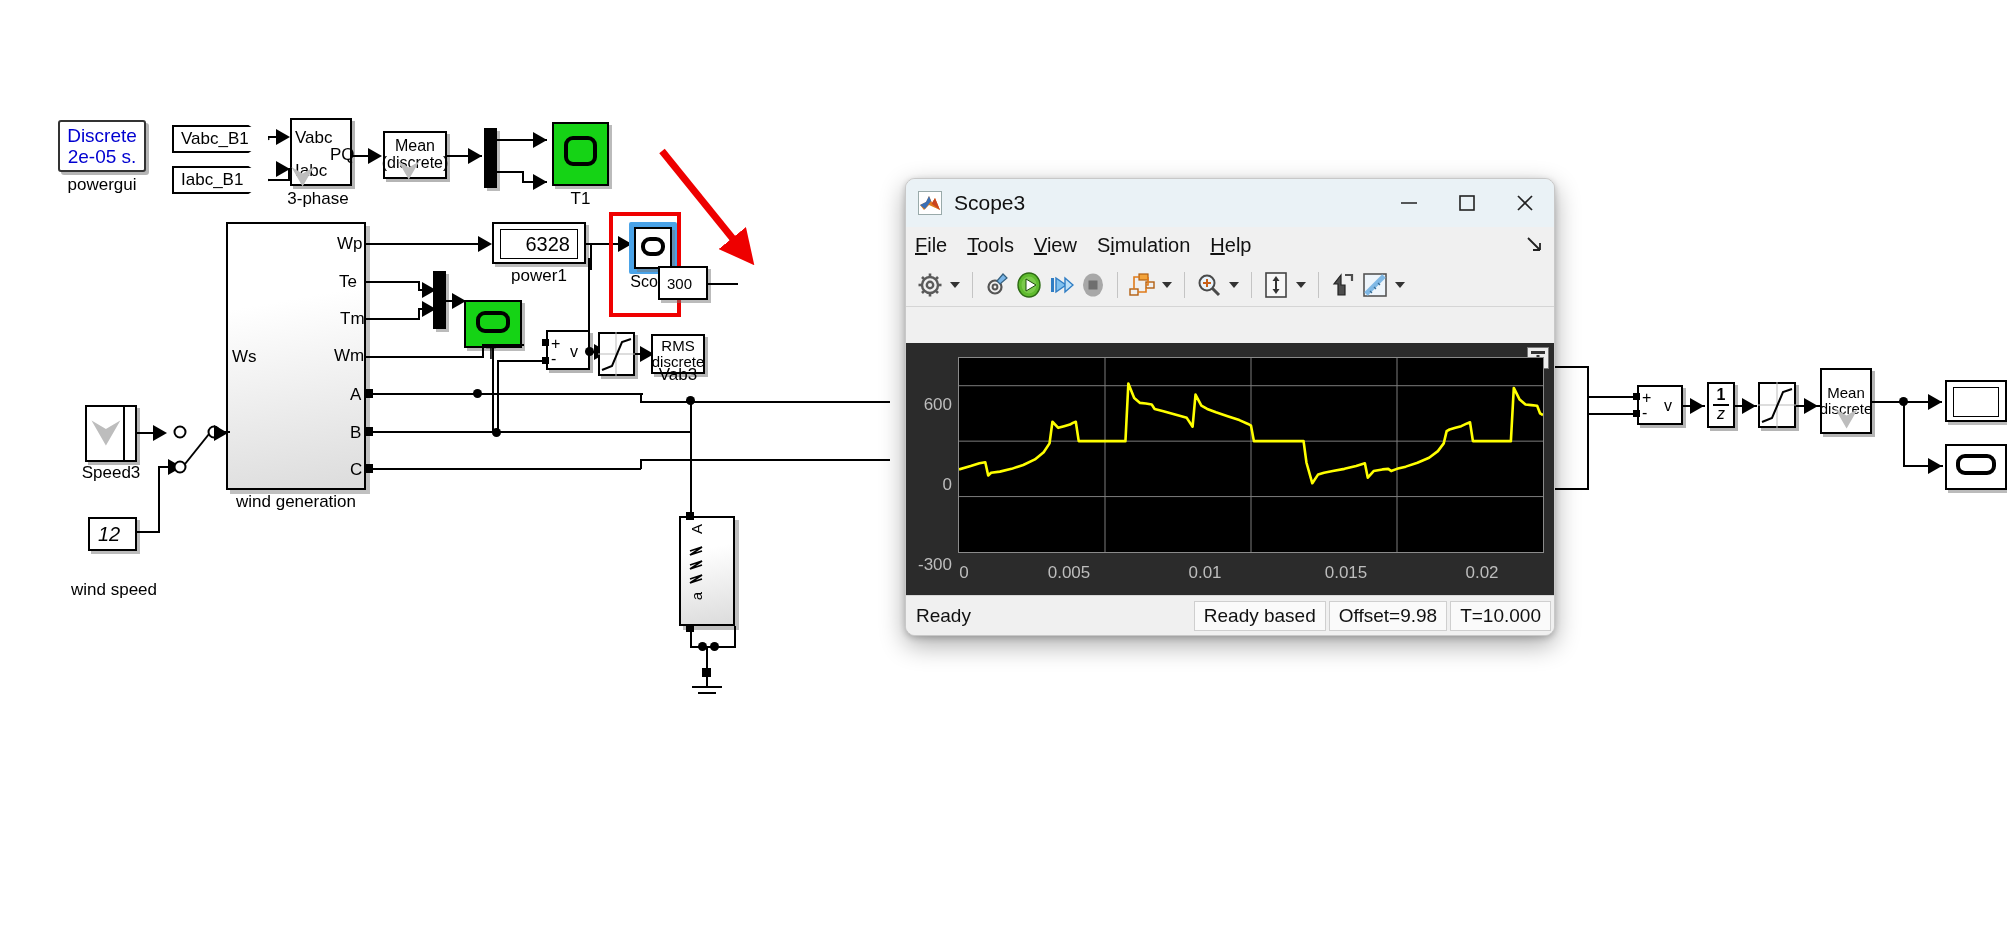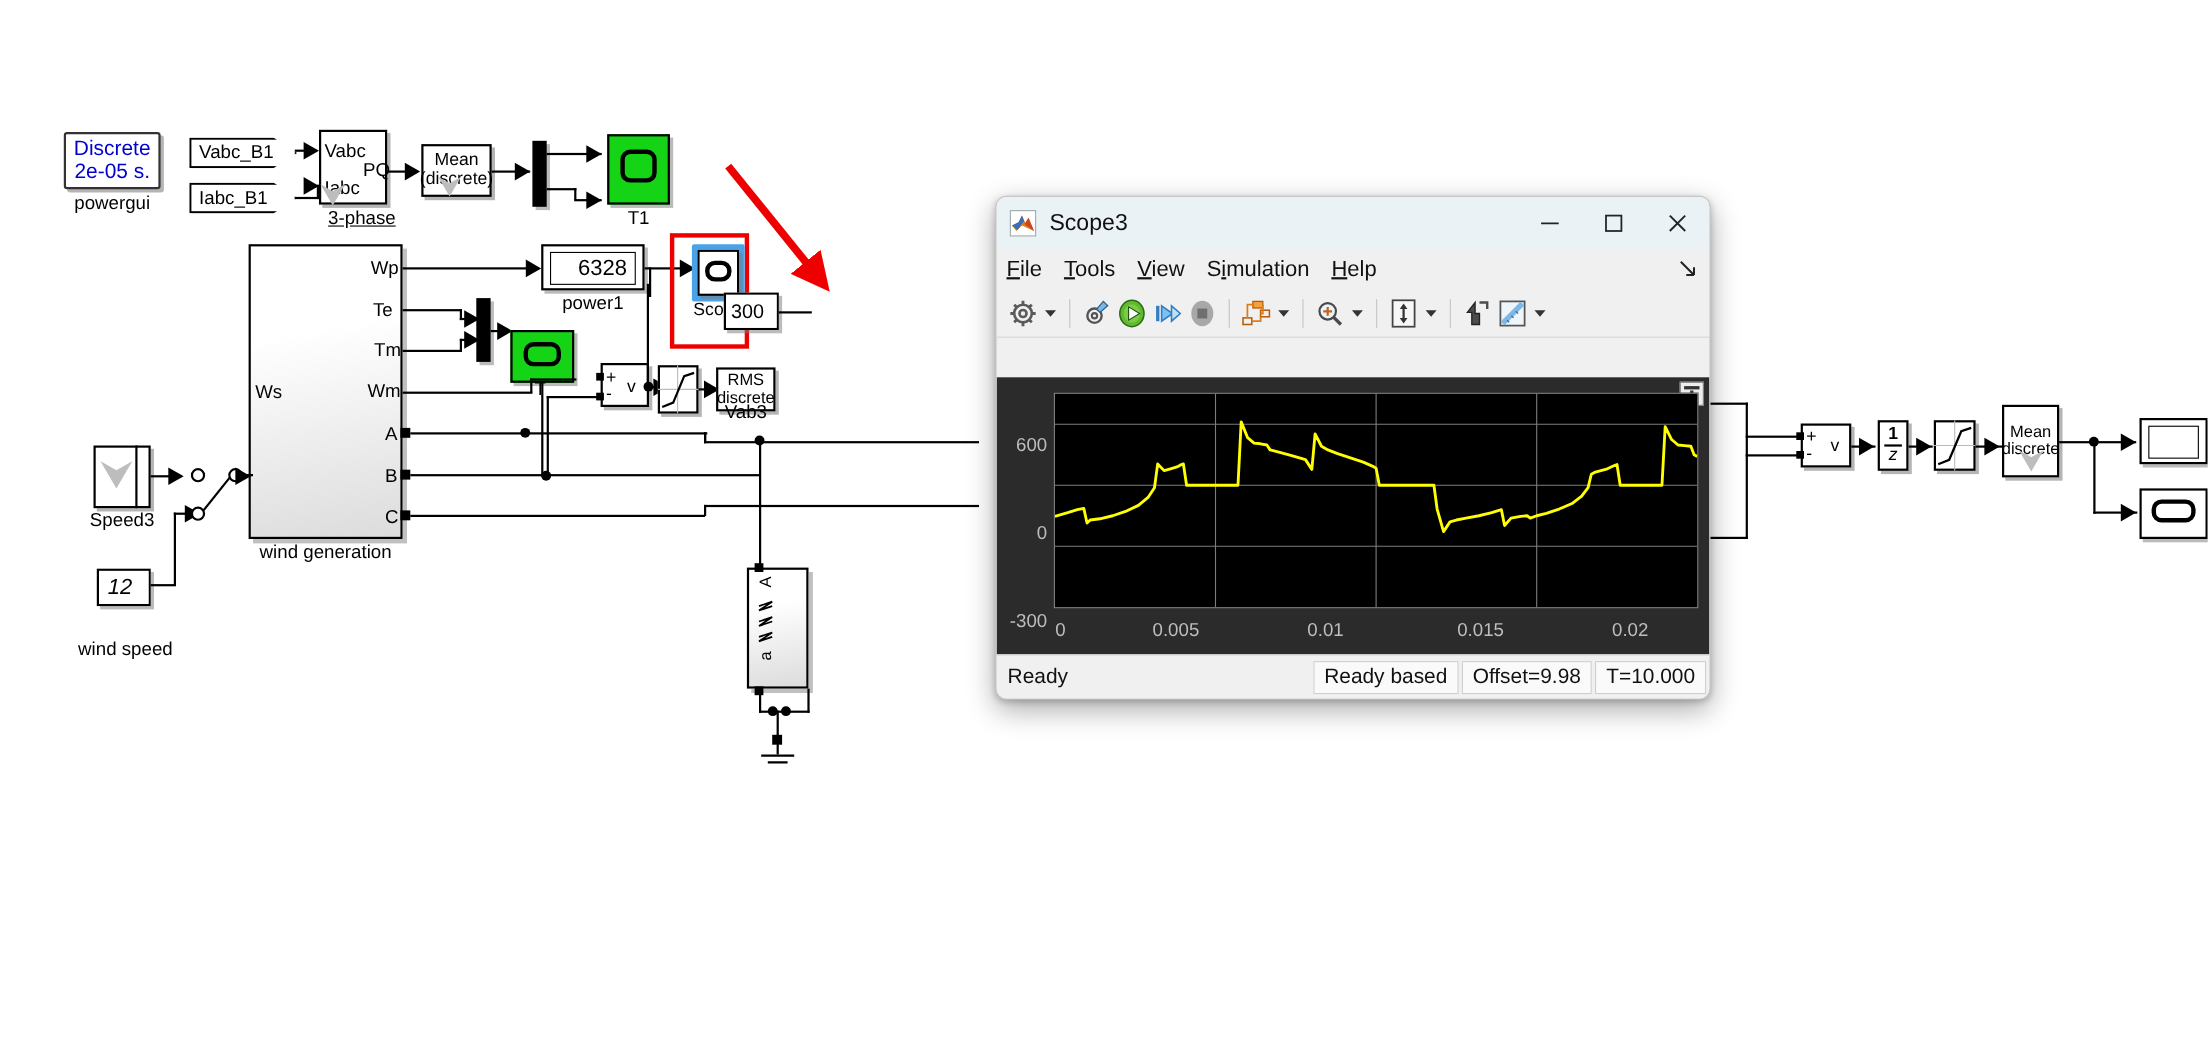--- a/index.html
+++ b/index.html
@@ -210,21 +210,21 @@
   <div class="w wh" style="left:268px; top:179px; width:22px;"></div>
   <div class="w wv" style="left:288px; top:168px; height:13px;"></div>
   <div class="w wh" style="left:288px; top:168px; width:12px;"></div>
   <div class="arrow" style="left:276px; top:161px;"></div>
 
   <div class="sbox" style="left:290px; top:118px; width:62px; height:68px;"></div>
   <div class="port" style="left:295px; top:128px;">Vabc</div>
   <div class="port" style="left:295px; top:161px;">Iabc</div>
   <div class="port" style="left:330px; top:145px;">PQ</div>
   <div class="darr" style="left:291px; top:163px; font-size:28px;">⮟</div>
-  <div class="lbl" style="left:294px; top:190px; width:70px;text-decoration:underline;">3-phase</div>
+  <div class="lbl" style="left:283px; top:190px; width:70px;">3-phase</div>
 
   <div class="w wh" style="left:352px; top:155px; width:28px;"></div>
   <div class="arrow" style="left:368px; top:148px;"></div>
 
   <div class="sbox" style="left:383px; top:131px; width:64px; height:48px; flex-direction:column; font-size:16px;">
     <span>Mean</span>
     <span>(discrete)</span>
   </div>
   <div class="darr" style="left:398px; top:157px; font-size:26px;">⮟</div>
 
@@ -440,21 +440,21 @@
   </div>
   <div class="scopewhite" style="left:1945px; top:444px; width:62px; height:46px;"></div>
 
   <div class="redbox" style="left:609px; top:212px; width:72px; height:105px;"></div>
 
   <div class="selring" style="left:629px; top:222px; width:48px; height:52px;"></div>
   <div class="scopewhite" style="left:634px; top:227px; width:38px; height:42px;"></div>
   <div class="lbl" style="left:620px; top:273px; width:66px; font-size:16px;">Scope</div>
 
   <div class="display simple" style="left:658px; top:266px; width:50px; height:34px;">
-    <div class="inner" style="font-size:18px;">300</div>
+    <div class="inner" style="font-size:15px;">300</div>
   </div>
   <div class="w wh" style="left:708px; top:283px; width:30px;"></div>
 
   <svg style="position:absolute; left:650px; top:145px; width:250px; height:130px; pointer-events:none;">
     <defs>
       <marker id="redhead" markerWidth="5" markerHeight="5" refX="2.2" refY="2.5" orient="auto">
         <path d="M0,0 L5,2.5 L0,5 z" fill="#ee0000"></path>
       </marker>
     </defs>
     <line x1="12" y1="6" x2="92" y2="105" stroke="#ee0000" stroke-width="7" marker-end="url(#redhead)"></line>

